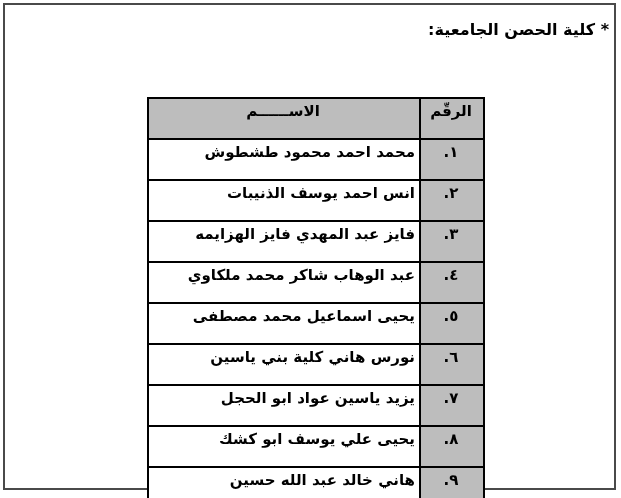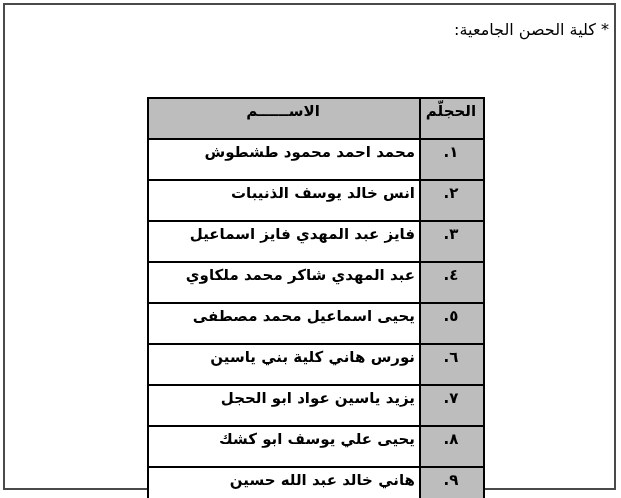--- a/index.html
+++ b/index.html
@@ -30,21 +30,21 @@
     bottom: 8px;
     border: 2px solid var(--frame-border);
     pointer-events: none;
   }
   .doc-title {
     position: absolute;
     top: 20px;
     right: 12px;
     direction: rtl;
     font-size: 16px;
-    font-weight: normal;
+    font-weight: bold;
     color: var(--text-color);
     white-space: nowrap;
   }
   table.students {
     position: absolute;
     top: 97px;
     left: 147px;
     width: 336px;
     border-collapse: collapse;
     direction: rtl;
@@ -87,40 +87,40 @@
 
   <div class="doc-title">* كلية الحصن الجامعية:</div>
 
   <table class="students">
     <colgroup>
       <col class="col-num">
       <col class="col-name">
     </colgroup>
     <thead>
       <tr>
-        <th>الحجلّم</th>
+        <th>الرقّم</th>
         <th>الاســــــم</th>
       </tr>
     </thead>
     <tbody>
       <tr>
         <td class="num-cell">١.</td>
         <td class="name-cell">محمد احمد محمود طشطوش</td>
       </tr>
       <tr>
         <td class="num-cell">٢.</td>
-        <td class="name-cell">انس خالد يوسف الذنيبات</td>
+        <td class="name-cell">انس احمد يوسف الذنيبات</td>
       </tr>
       <tr>
         <td class="num-cell">٣.</td>
-        <td class="name-cell">فايز عبد المهدي فايز اسماعيل</td>
+        <td class="name-cell">فايز عبد المهدي فايز الهزايمه</td>
       </tr>
       <tr>
         <td class="num-cell">٤.</td>
-        <td class="name-cell">عبد المهدي شاكر محمد ملكاوي</td>
+        <td class="name-cell">عبد الوهاب شاكر محمد ملكاوي</td>
       </tr>
       <tr>
         <td class="num-cell">٥.</td>
         <td class="name-cell">يحيى اسماعيل محمد مصطفى</td>
       </tr>
       <tr>
         <td class="num-cell">٦.</td>
         <td class="name-cell">نورس هاني كلية بني ياسين</td>
       </tr>
       <tr>

